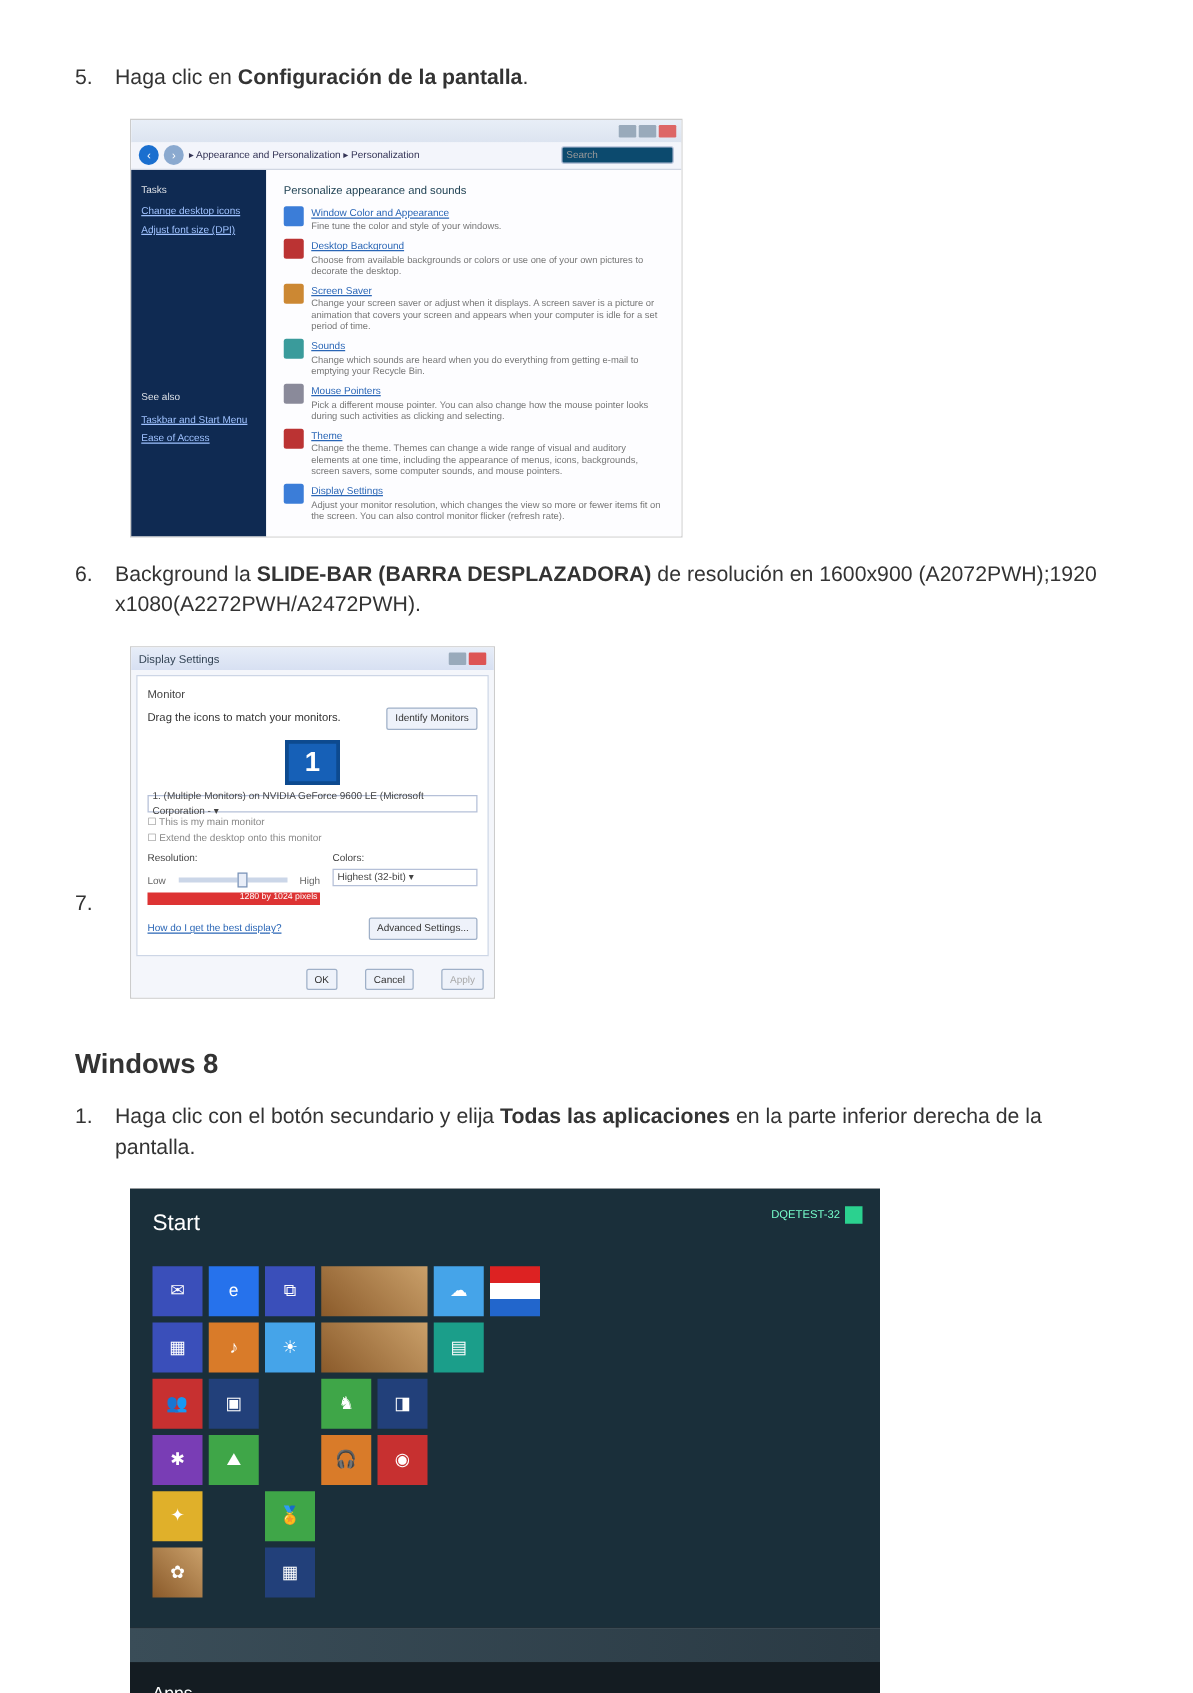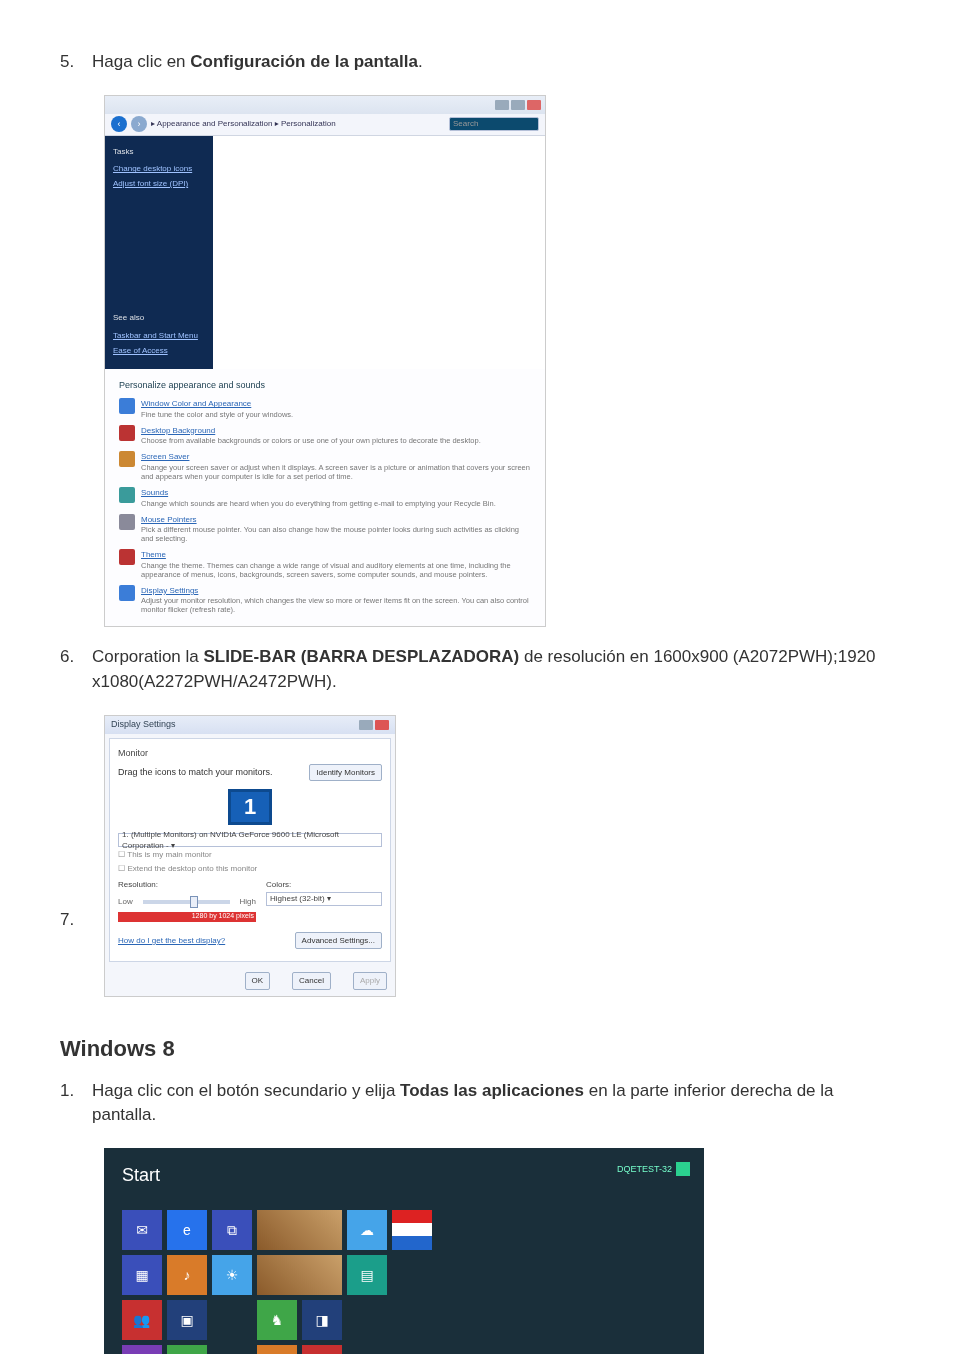--- a/index.html
+++ b/index.html
@@ -22,21 +22,21 @@
     
     .win7 { width: 440px; font-size: 8px; background:#fff; }
     .win7-title { height:18px; background: linear-gradient(#e8eef7,#dce4f0); display:flex; align-items:center; justify-content:flex-end; padding:0 4px;}
     .win7-title .ctl { width:14px; height:10px; background:#d66; margin-left:2px; border-radius:1px;}
     .win7-title .ctl.min { background:#9ab;}
     .win7-title .ctl.max { background:#9ab;}
     .win7-nav { height:22px; background:#f3f5fb; display:flex; align-items:center; padding:0 6px; gap:4px; border-bottom:1px solid #d0d6e2;}
     .win7-nav .back { width:16px; height:16px; border-radius:50%; background:#1a6fcf; display:flex; align-items:center; justify-content:center; color:#fff; font-size:9px;}
     .win7-nav .crumb { color:#335; font-size:8px; flex:1; white-space:nowrap; overflow:hidden;}
     .win7-nav .search { width:90px; height:14px; background:#0c4a6e; border:1px solid #b5c0d8; border-radius:2px; display:flex; align-items:center; padding:0 3px; color:#999;}
-    .win7-body { display:flex; min-height: 240px; flex-direction: column;}
+    .win7-body { display:flex; min-height: 240px;}
     .win7-side { width:108px; background:#0f2a52; color:#cfe0ff; padding:10px 8px; font-size:8px;}
     .win7-side .sect { margin-bottom:6px; opacity:.85;}
     .win7-side .lk { color:#9fc2ff; text-decoration:underline; margin:3px 0; display:block; font-size:8px;}
     .win7-main { flex:1; padding:10px 14px 6px 14px; background:#fdfdff;}
     .win7-main h4 { font-size:9px; color:#245; margin-bottom:6px; font-weight:normal;}
     .pitem { display:flex; gap:6px; margin:6px 0;}
     .pitem .ic { width:16px; height:16px; background:#3b7dd8; border-radius:2px; flex-shrink:0;}
     .pitem .ic.red{background:#b33;}
     .pitem .ic.org{background:#c83;}
     .pitem .ic.teal{background:#3a9b9b;}
@@ -179,21 +179,21 @@
           </div>
       </div>
     </div>
   </div>
 </div>
 
 
 <div class="step">
   <div class="step-num">6.</div>
   <div class="step-text">
-    <span>Corporation la </span><b>SLIDE-BAR (BARRA DESPLAZADORA)</b><span> de resolución en 1600x900 (A2072PWH);1920 x1080(A2272PWH/A2472PWH).</span>
+    <span>Background la </span><b>SLIDE-BAR (BARRA DESPLAZADORA)</b><span> de resolución en 1600x900 (A2072PWH);1920 x1080(A2272PWH/A2472PWH).</span>
   </div>
 </div>
 
 
 <div class="row7">
   <div class="step-num">7.</div>
   <div class="screenshot" style="margin-left:0">
     <div class="dlg">
       <div class="dlg-title">
         <span>Display Settings</span>

